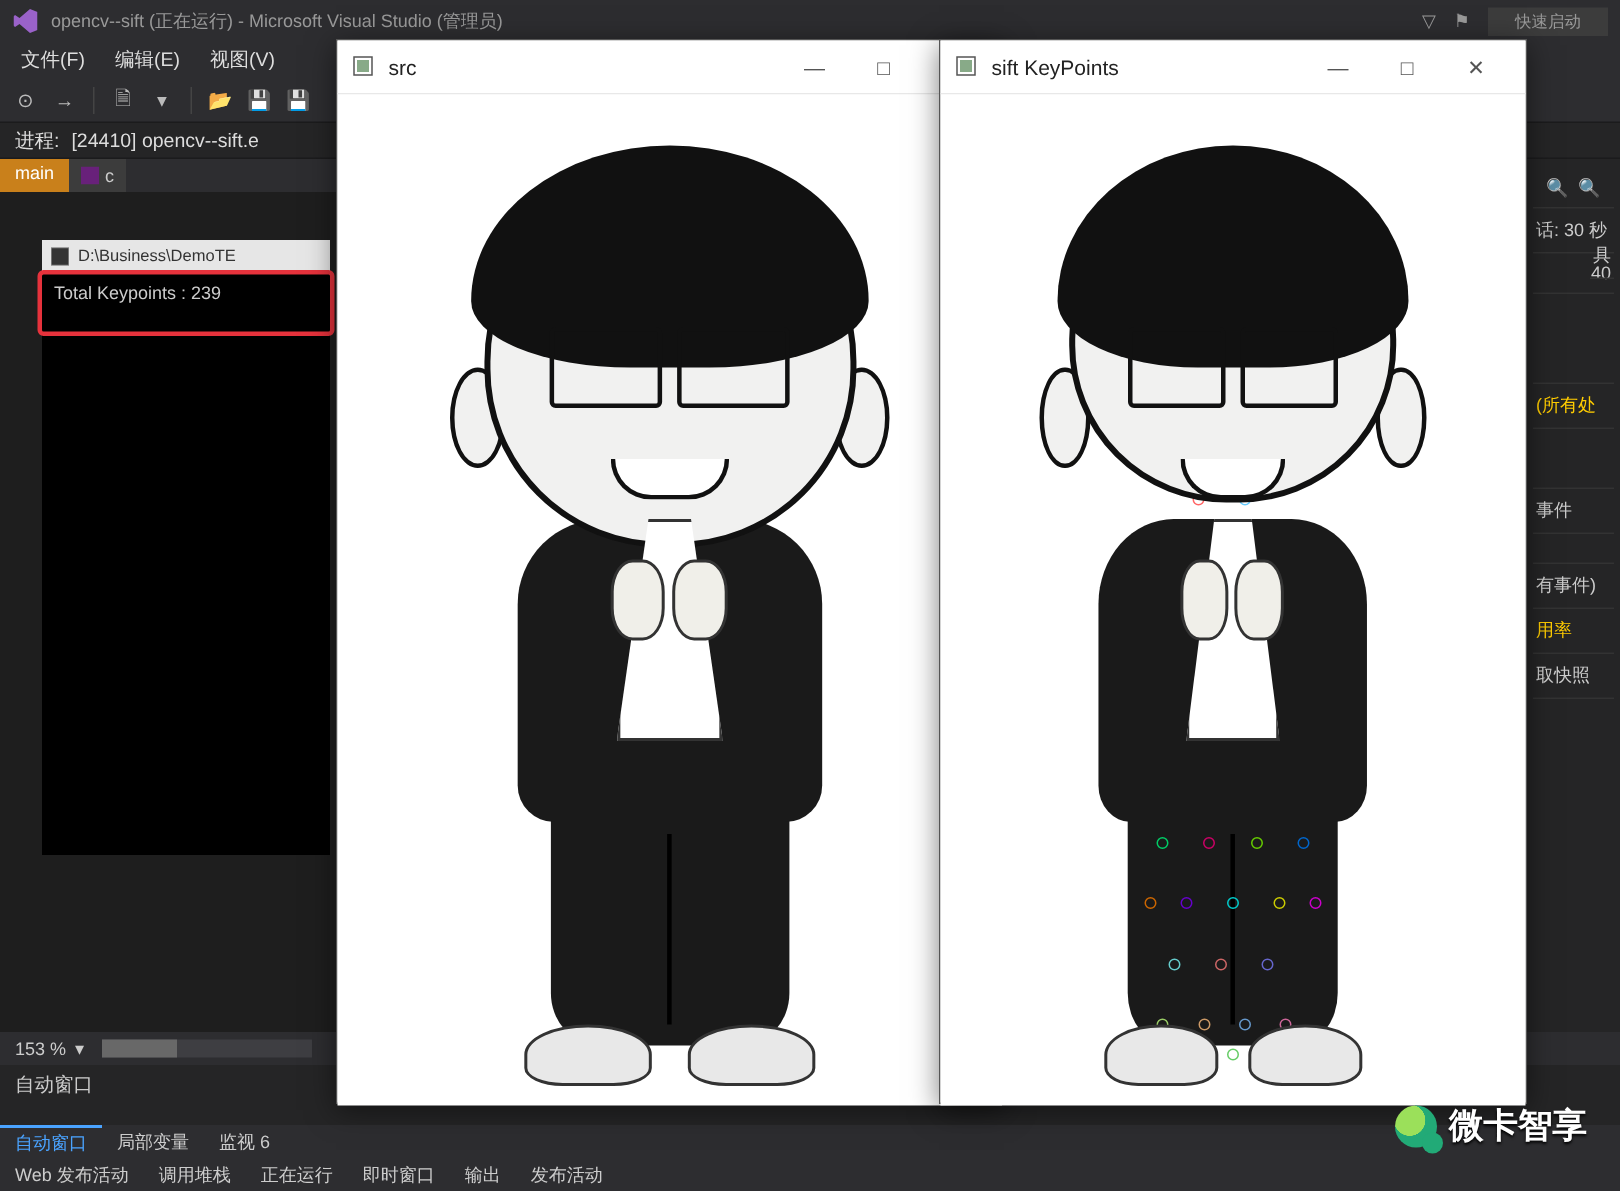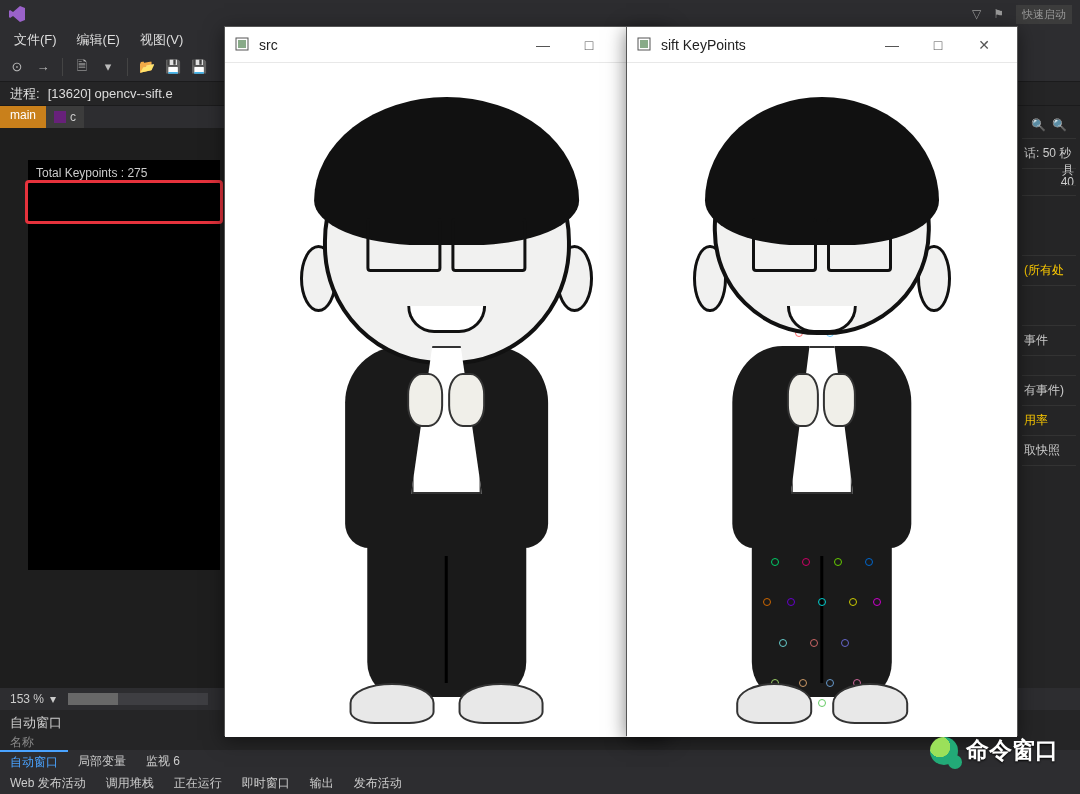--- a/index.html
+++ b/index.html
@@ -2,21 +2,21 @@
 <html><head>
 <meta charset="utf-8">
 <style>
 * { margin: 0; padding: 0; box-sizing: border-box; font-family: "Microsoft YaHei", "Segoe UI", sans-serif; }
 body { width: 1080px; height: 794px; background: #2d2d30; color: #ccc; overflow: hidden; position: relative; font-size: 13px; }
 
 
 .titlebar { height: 28px; background: #2d2d30; display: flex; align-items: center; padding: 0 8px; color: #999; font-size: 12px; }
 .vs-logo { width: 18px; height: 18px; margin-right: 8px; display: flex; align-items: center; justify-content: center; }
 .titlebar-right { margin-left: auto; display: flex; gap: 12px; align-items: center; }
-.titlebar-right .q { background: #3c3c3c; padding: 2px 6px; font-size: 11px; }
+.titlebar-right .q { background: #3c3c3c; padding: 2px 18px; font-size: 11px; }
 
 
 .menubar { height: 24px; display: flex; align-items: center; padding: 0 4px; color: #ddd; font-size: 13px; }
 .menubar .item { padding: 2px 10px; cursor: pointer; }
 
 
 .toolbar { height: 30px; display: flex; align-items: center; padding: 0 6px; gap: 4px; border-bottom: 1px solid #1b1b1c; }
 .tbtn { width: 22px; height: 22px; display:flex; align-items:center; justify-content:center; color:#bbb; }
 .tsep { width:1px; height:18px; background:#444; margin:0 4px; }
 
@@ -86,20 +86,21 @@
 </style>
 </head>
 <body>
 
 <div class="titlebar">
   <span class="vs-logo">
     <svg width="16" height="16" viewBox="0 0 16 16">
         <path d="M11 0 L16 2 V14 L11 16 L4 10 L1 12 L0 11 V5 L1 4 L4 6 L11 0 Z" fill="#9a62c9"></path>
       </svg>
   </span>
+  <span>opencv--sift (正在运行) - Microsoft Visual Studio (管理员)</span>
   <div class="titlebar-right">
     <span>▽</span>
     <span>⚑</span>
     <span class="q">快速启动</span>
   </div>
 </div>
 
 <div class="menubar">
   <span class="item">文件(F)</span>
   <span class="item">编辑(E)</span>
@@ -113,38 +114,44 @@
   <span class="tbtn">🗎</span>
   <span class="tbtn">▾</span>
   <span class="tsep"></span>
   <span class="tbtn" style="color:#e0b040">📂</span>
   <span class="tbtn" style="color:#4aa3ff">💾</span>
   <span class="tbtn" style="color:#4aa3ff">💾</span>
 </div>
 
 <div class="procline">
   <span class="lbl">进程:</span>
-  <span>[13620] opencv--sift.e</span>
+  <span>[24410] opencv--sift.e</span>
 </div>
 
 <div class="workspace">
   <div class="tabs">
     <span class="tab">main</span>
     <span class="tab2">
       <svg width="12" height="12" viewBox="0 0 12 12">
           <rect width="12" height="12" fill="#68217a"></rect>
         </svg>
       <span>c</span>
     </span>
   </div>
 </div>
 
 <div class="console-wrap">
+  <div class="console-title">
+    <svg width="12" height="12" viewBox="0 0 12 12">
+        <rect width="12" height="12" fill="#333" stroke="#888"></rect>
+      </svg>
+    <span>D:\Business\DemoTE</span>
+  </div>
   <div class="console-body">
-    <span>Total Keypoints : 275</span>
+    <span>Total Keypoints : 239</span>
   </div>
 </div>
 <div class="highlight-box"></div>
 
 <div class="imgwin" style="left:224px; top:26px; width:445px; height:710px;">
   <div class="titlebar2">
     <span class="ticon">
       <svg width="14" height="14" viewBox="0 0 14 14">
           <rect x="1" y="1" width="12" height="12" fill="none" stroke="#555"></rect>
           <rect x="3" y="3" width="8" height="8" fill="#8a8"></rect>
@@ -283,21 +290,21 @@
       <div class="kp" style="left: 50%; top: 95%; border-color: rgb(102, 204, 102);"></div>
       <div class="kp" style="left: 57%; top: 95%; border-color: rgb(204, 102, 204);"></div>
     </div>
 </div>
 
 <div class="rightpanel">
   <div class="row" style="display:flex;gap:6px;justify-content:center;">
     <span>🔍</span>
     <span>🔍</span>
   </div>
-  <div class="row">话: 50 秒</div>
+  <div class="row">话: 30 秒</div>
   <div class="row" style="text-align:right;">40</div>
   <div class="row" style="height:60px;"></div>
   <div class="row" style="color:#fc0;">(所有处</div>
   <div class="row" style="height:40px;"></div>
   <div class="row">事件</div>
   <div class="row" style="height:20px;"></div>
   <div class="row">有事件)</div>
   <div class="row" style="color:#fc0;">用率</div>
   <div class="row">取快照</div>
   <div class="row" style="position:absolute;top:50px;right:4px;">具</div>
@@ -306,21 +313,20 @@
 <div class="zoomline" style="bottom:56px;">
   <span>153 %</span>
   <span style="margin-left:6px;">▾</span>
   <div style="margin-left:12px;flex:0 0 140px;height:12px;background:#3e3e42;position:relative;">
     <div style="position:absolute;left:0;width:36%;height:100%;background:#686868;"></div>
   </div>
 </div>
 
 <div class="autowin" style="bottom:22px;">
   <div class="hdr">自动窗口</div>
-  <div class="col">名称</div>
 </div>
 
 <div class="bottomtabs" style="bottom:0; height:22px; top:auto;">
   <span class="bt active">自动窗口</span>
   <span class="bt">局部变量</span>
   <span class="bt">监视 6</span>
 </div>
 
 <style>
 .bottomtabs{bottom:22px !important; top:auto;}
@@ -334,14 +340,14 @@
   <span class="sl">Web 发布活动</span>
   <span class="sl">调用堆栈</span>
   <span class="sl">正在运行</span>
   <span class="sl">即时窗口</span>
   <span class="sl">输出</span>
   <span class="sl">发布活动</span>
 </div>
 
 <div class="watermark">
   <span class="wm-ico"></span>
-  <span>命令窗口</span>
+  <span>微卡智享</span>
 </div>
 
 </body></html>

